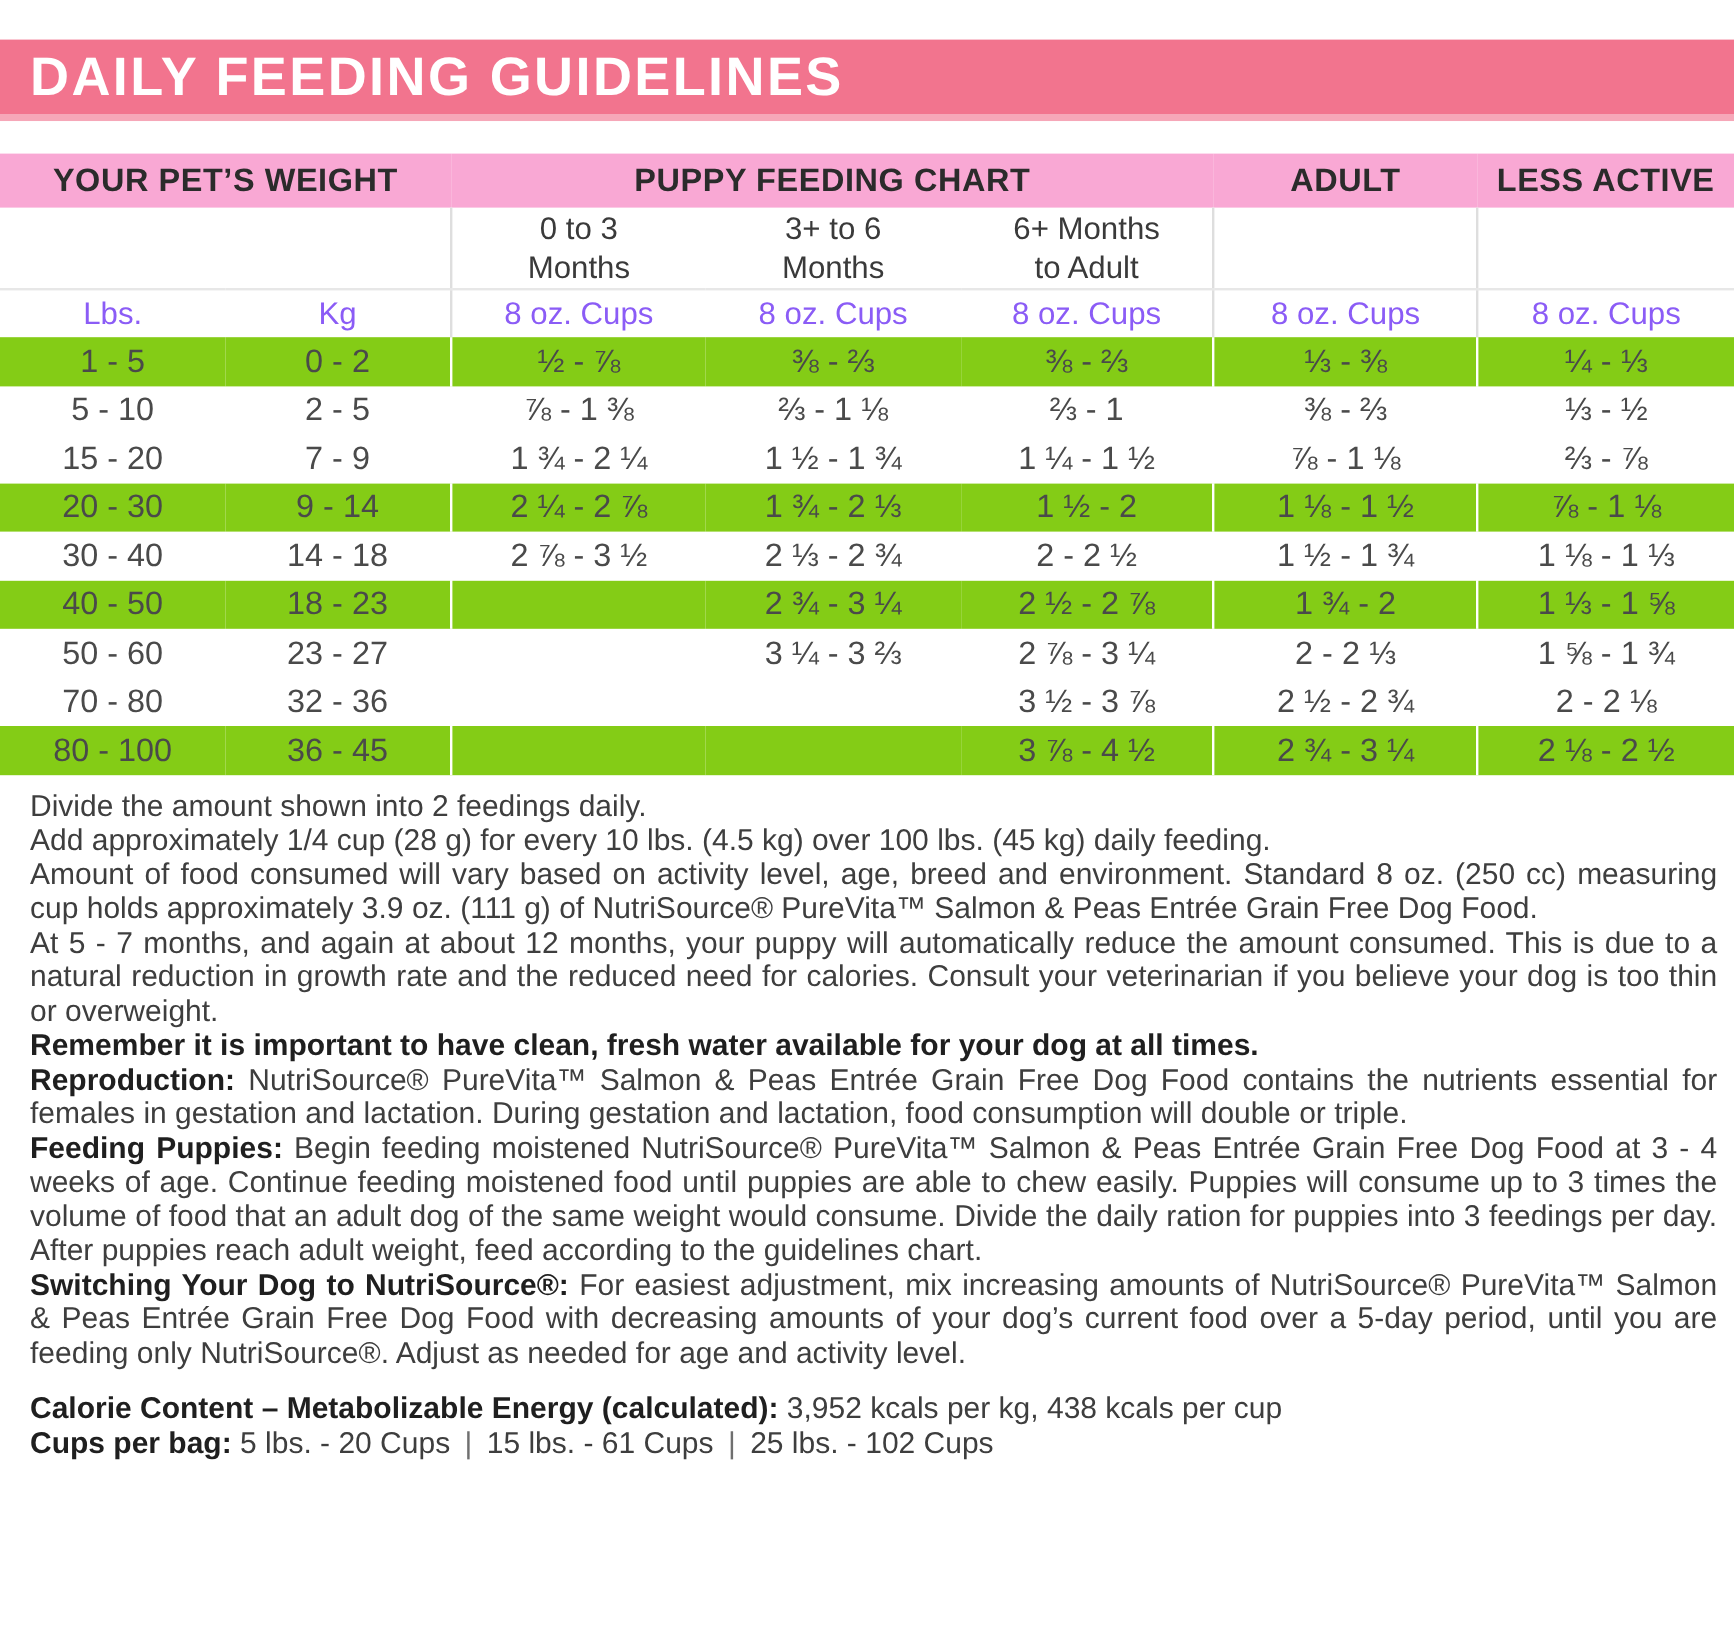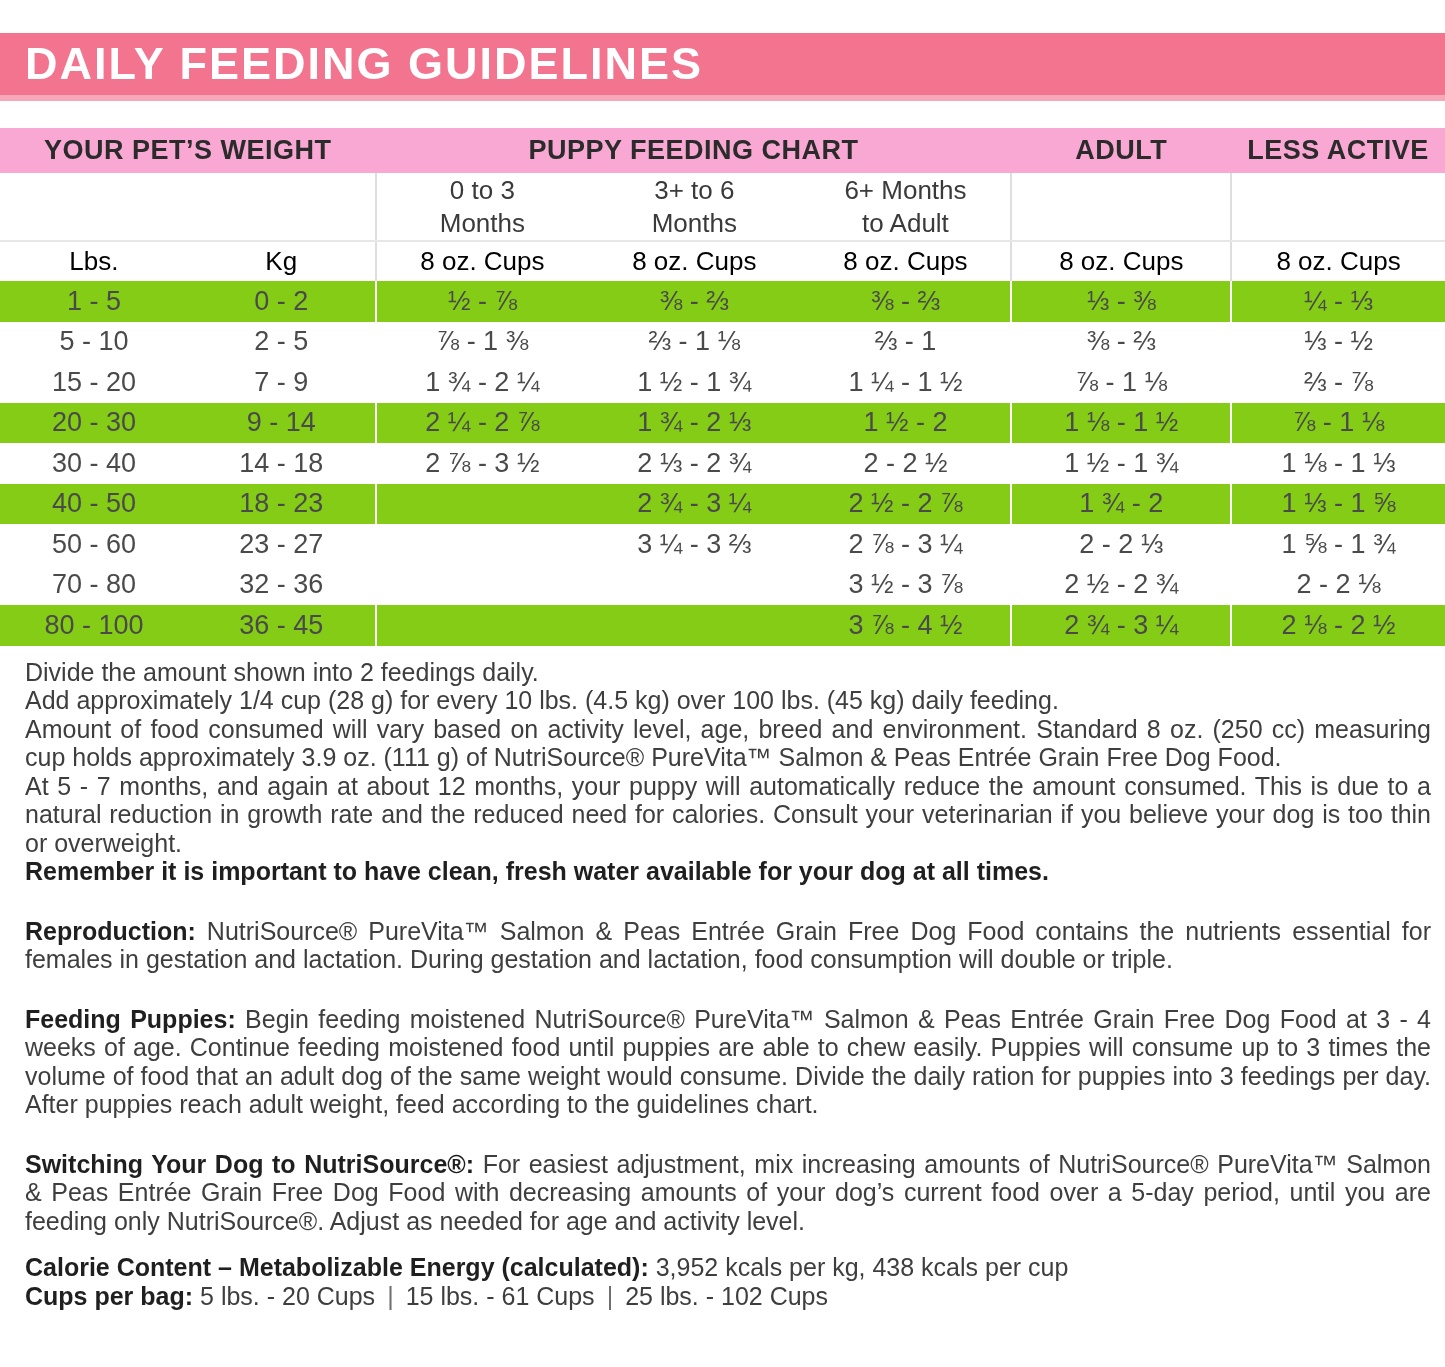--- a/index.html
+++ b/index.html
@@ -58,21 +58,21 @@
     height: 54px;
     font-size: 26px;
     color: #3a3a3a;
     line-height: 1.25;
     vertical-align: middle;
     border-bottom: 2px solid #E7E7E7;
   }
   tr.units-row td {
     height: 40px;
     font-size: 26px;
-    color: #000000;
+    color: #8b5cf6;
     vertical-align: middle;
   }
   tbody.data td {
     height: 40.5px;
     font-size: 27px;
     color: #4a4a4a;
     vertical-align: middle;
   }
   tbody.data tr.stripe td { background: #84cc16; }
   thead .sec-div { border-right: 2px solid #DEDEDE; }
@@ -81,21 +81,21 @@
   
   .notes {
     padding: 12px 14px 0 25px;
     font-size: 25px;
     line-height: 28.5px;
     color: #3e3e3e;
   }
   .notes p { margin: 0; }
   .notes p.justify { text-align: justify; }
   .notes p.bold-line { font-weight: bold; color: #1f1f1f; }
-  .notes p.block { margin-top: 31px; }
+  .notes p.block { }
   .notes p.tight { margin-top: 18px; }
   .notes b.lead { color: #1f1f1f; }
   .sep { color: #6f6f6f; padding: 0 12px; }
 </style>
 </head>
 <body>
 
 <div class="banner">
   <h1>DAILY FEEDING GUIDELINES</h1>
 </div>

